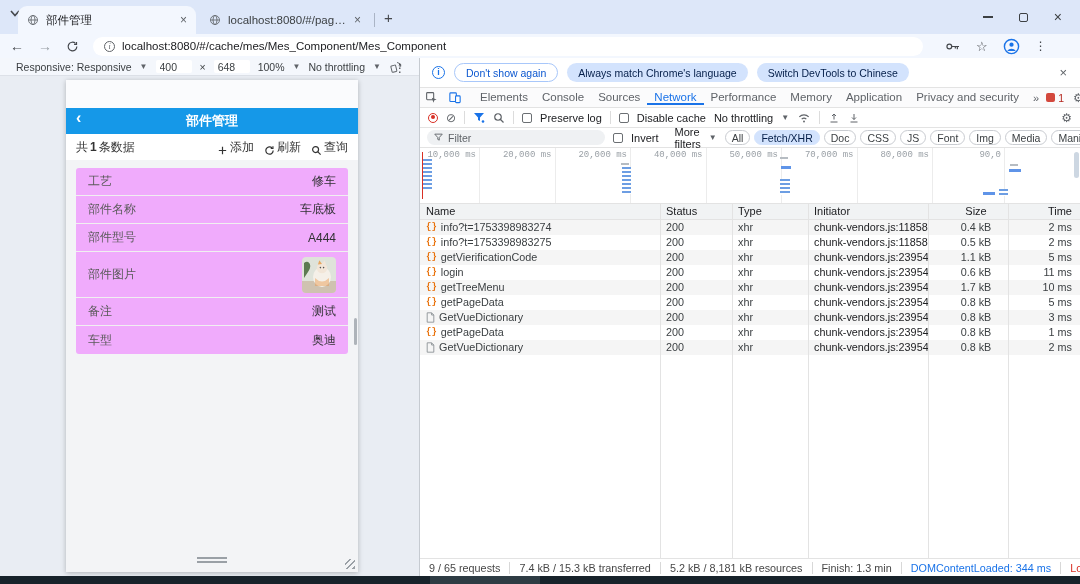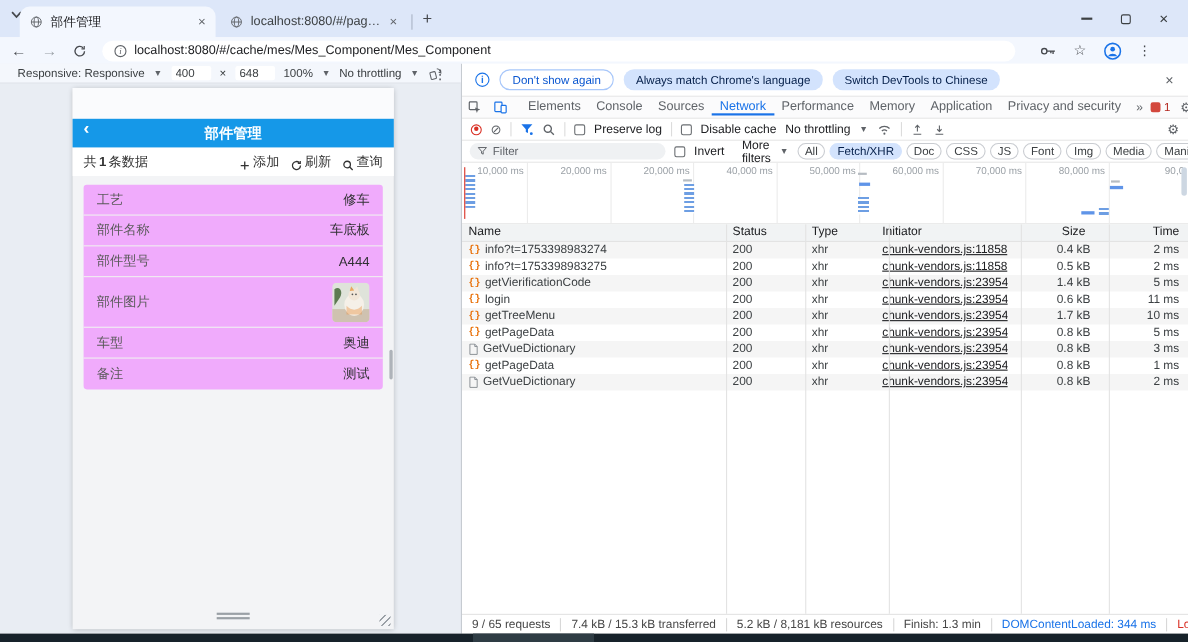--- a/index.html
+++ b/index.html
@@ -96,44 +96,44 @@
   #filter-row { top:70px; height:20px; display:flex; align-items:center; gap:8px; padding:0 7px; }
   #filter-input-wrap { width:208px; height:15px; background:#eff1f3; border-radius:8px; display:flex; align-items:center; gap:5px; padding:0 7px; }
   #filter-input { border:none; background:transparent; outline:none; width:150px; font-size:10.5px; color:#3c4043; font-family:inherit; }
   #filter-input::placeholder { color:#5f6368; }
   #chips { display:flex; gap:4px; align-items:center; }
   .chip { height:15px; display:flex; align-items:center; padding:0 6px; border:1px solid #c9ccd1; border-radius:8px; font-size:10.5px; color:#3c4043; white-space:nowrap; }
   .chip.selected { background:#d3e3fd; border-color:#d3e3fd; color:#041e49; }
 
   #overview { top:90px; height:56px; }
   #ov-cols { display:flex; height:100%; }
-  .ov-col { border-right:1px solid #ececec; height:100%; position:relative; flex:none; }
+  .ov-col { border-right:1px solid #ececec; height:100%; position:relative; flex:none;font-family:Liberation Mono, monospace; }
   .ov-label { position:absolute; right:3px; top:2px; font-size:9px; color:#9aa0a6; white-space:nowrap; }
   #ov-marks { position:absolute; left:0; top:0; width:100%; height:100%; }
   .mark { position:absolute; }
   .mark.stack { background:repeating-linear-gradient(to bottom,#6d9ee3 0 2px,rgba(255,255,255,.92) 2px 4px); }
   .mark.gray  { background:#b6bcc2; }
   .mark.blue  { background:#5f94e8; }
   #ov-redline { position:absolute; left:2px; top:4px; bottom:4px; width:1px; background:#d93025; }
   #ov-scroll { position:absolute; right:1px; top:4px; width:5px; height:26px; background:#cdd7e2; border-radius:3px; }
 
   #net-header { top:146px; height:16px; background:#f1f3f4; }
   #net-rows { position:absolute; top:162px; left:0; width:660px; }
   .net-row { position:relative; height:15px; }
   .net-row.odd { background:#f5f5f5; }
   .cell { position:absolute; top:0; height:15px; line-height:15px; font-size:10.8px; color:#3c4043; white-space:nowrap; overflow:hidden; }
   .c-name  { left:0;   width:240px; padding-left:6px; display:flex; align-items:center; gap:4px; }
   .c-status{ left:240px; width:72px;  padding-left:6px; }
   .c-type  { left:312px; width:76px;  padding-left:6px; }
-  .c-init  { left:376px; width:120px; padding-left:6px; }
+  .c-init  { left:388px; width:120px; padding-left:6px; }
   .c-size  { left:520px; width:80px;  padding-right:8px; text-align:center; }
   .c-time  { left:588px; width:72px;  padding-right:8px; text-align:right; }
   #net-header .cell { font-size:11px; color:#202124; }
   .ic-braces { color:#e8710a; font-size:9px; font-family:"Liberation Mono","DejaVu Sans Mono",monospace; font-weight:bold; flex:none; }
-  .init-link { text-decoration:underline; color:#202124; }
+  .init-link { color:#202124; }
   .col-div { position:absolute; top:146px; height:354px; width:0; border-left:1px solid #e3e3e3; pointer-events:none; z-index:5; }
 
   #status-bar { top:500px; height:18px; border-top:1px solid #e3e3e3; border-bottom:none; display:flex; align-items:center; }
   .seg { padding:0 9px; font-size:10.8px; color:#474747; border-right:1px solid #d8d8d8; white-space:nowrap; height:12px; line-height:12px; }
   .seg:last-child { border-right:none; }
 
   #bottom-strip { position:absolute; left:0; top:576px; width:1080px; height:8px; background:#17222a; }
   #bottom-strip .lighter { position:absolute; left:430px; width:110px; height:8px; background:#2e3c44; }
 </style>
 </head>
@@ -291,26 +291,26 @@
               <circle cx="20" cy="11" r="5.2" fill="#f2e6d8"></circle>
               <path d="M16 7.5 17.3 3.2 20 7Z" fill="#e8a75f"></path>
               <path d="M24 7.5 22.7 3.2 20 7Z" fill="#f2e6d8"></path>
               <circle cx="18.4" cy="10.6" r=".8" fill="#555"></circle>
               <circle cx="21.6" cy="10.6" r=".8" fill="#555"></circle>
               <path d="M13 21q7 7 14 0v8H13Z" fill="#e8944a" opacity=".45"></path>
             </svg>
           </span>
         </div>
         <div class="field-row">
+          <span class="f-label">备注</span>
+          <span class="f-value">测试</span>
+        </div>
+        <div class="field-row">
           <span class="f-label">车型</span>
           <span class="f-value">奥迪</span>
-        </div>
-        <div class="field-row">
-          <span class="f-label">备注</span>
-          <span class="f-value">测试</span>
         </div>
       </div>
     <div id="frame-scrollbar"></div>
     <div id="drag-handle">
         <i></i>
         <i></i>
       </div>
     <div id="corner-resize"></div>
   </div>
 </div>
@@ -441,23 +441,20 @@
         <div class="ov-col" style="width: 75.5px;">
           <span class="ov-label">20,000 ms</span>
         </div>
         <div class="ov-col" style="width: 75.5px;">
           <span class="ov-label">40,000 ms</span>
         </div>
         <div class="ov-col" style="width: 75.5px;">
           <span class="ov-label">50,000 ms</span>
         </div>
         <div class="ov-col" style="width: 75.5px;">
-          <span class="ov-label">60,000 ms</span>
-        </div>
-        <div class="ov-col" style="width: 75.5px;">
           <span class="ov-label">70,000 ms</span>
         </div>
         <div class="ov-col" style="width: 75.5px;">
           <span class="ov-label">80,000 ms</span>
         </div>
         <div class="ov-col" style="width: 72px;">
           <span class="ov-label">90,0</span>
         </div>
       </div>
     <div id="ov-marks">
@@ -509,21 +506,21 @@
         <span class="cell c-time">2 ms</span>
       </div>
       <div class="net-row odd">
         <span class="cell c-name">
           <span class="ic-braces">{}</span>
           <span>getVierificationCode</span>
         </span>
         <span class="cell c-status">200</span>
         <span class="cell c-type">xhr</span>
         <span class="cell c-init"><span class="init-link">chunk-vendors.js:23954</span></span>
-        <span class="cell c-size">1.4 kB</span>
+        <span class="cell c-size">1.1 kB</span>
         <span class="cell c-time">5 ms</span>
       </div>
       <div class="net-row">
         <span class="cell c-name">
           <span class="ic-braces">{}</span>
           <span>login</span>
         </span>
         <span class="cell c-status">200</span>
         <span class="cell c-type">xhr</span>
         <span class="cell c-init"><span class="init-link">chunk-vendors.js:23954</span></span>

